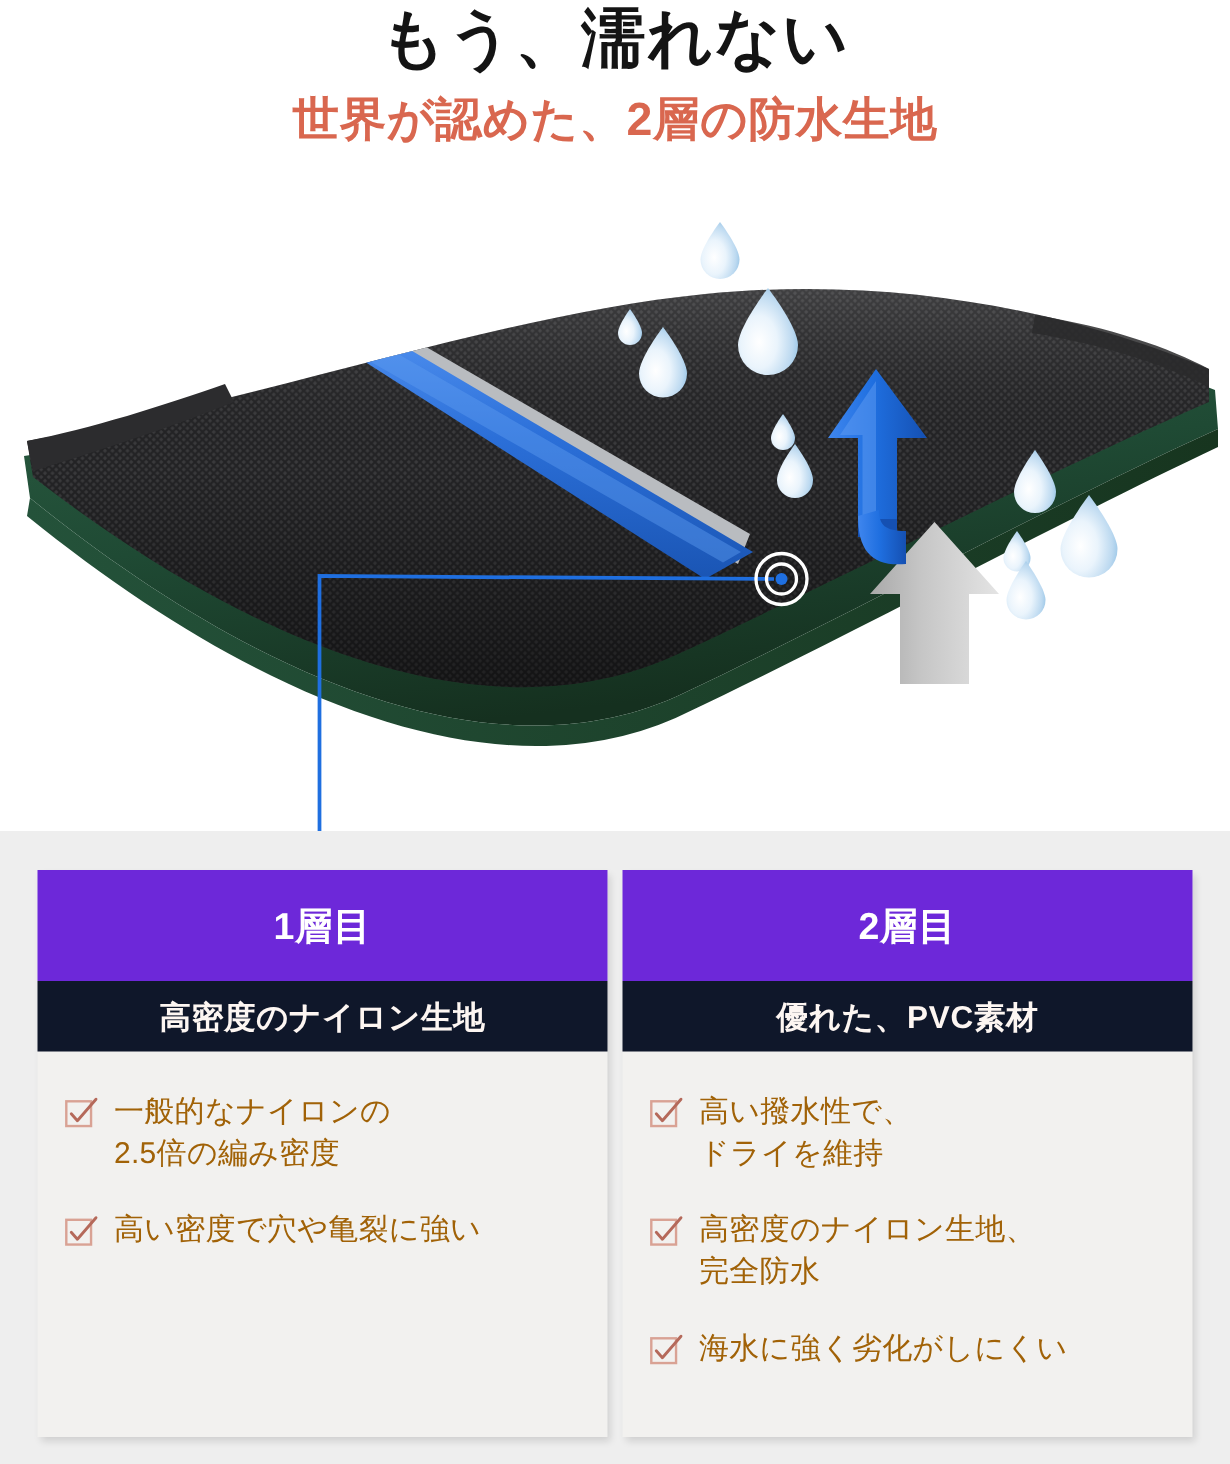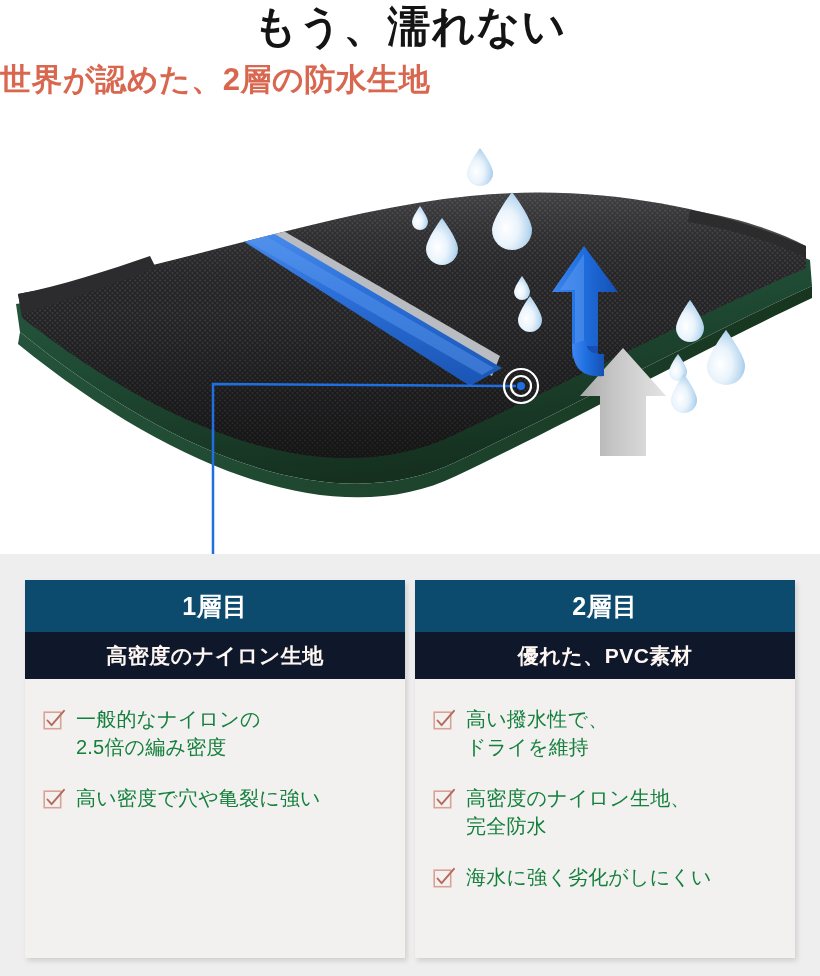--- a/index.html
+++ b/index.html
@@ -14,20 +14,21 @@
   
   .headline{
     position:absolute;left:0;top:2px;width:820px;
     text-align:center;
     font-size:43px;font-weight:bold;letter-spacing:1px;
     color:#141414;line-height:1.12;
     white-space:nowrap;
   }
   .subheadline{
     position:absolute;left:0;top:62px;width:820px;
+    text-align:center;
     font-size:31px;font-weight:bold;letter-spacing:.5px;
     color:#d9674f;line-height:1.15;
     white-space:nowrap;
   }
 
   
   #hero{position:absolute;left:0;top:118px;width:820px;height:436px;}
   #hero svg{display:block;}
 
   
@@ -39,21 +40,21 @@
   
   .card{
     position:absolute;top:580px;width:380px;height:378px;
     background:#f2f1ef;
     box-shadow:2px 3px 5px rgba(0,0,0,.13);
   }
   .card.left{left:25px;}
   .card.right{left:415px;}
 
   .card-head{
-    height:52px;background:#0c4a6e;
+    height:74px;background:#6d28d9;
     display:flex;align-items:center;justify-content:center;
   }
   .card-head span{
     color:#ffffff;font-size:25px;font-weight:bold;letter-spacing:.5px;
   }
   .card-sub{
     height:47px;background:#0f172a;
     display:flex;align-items:center;justify-content:center;
   }
   .card-sub span{
@@ -64,21 +65,21 @@
   .bullet{
     display:flex;align-items:flex-start;
     margin:0 0 22px 18px;
   }
   .bullet .chk{
     flex:0 0 auto;width:22px;height:22px;margin-top:4px;margin-right:11px;
     position:relative;
   }
   .bullet .chk svg{display:block;overflow:visible;}
   .bullet .txt{
-    font-size:20px;color:#15803d;line-height:1.42;font-weight:500;
+    font-size:20px;color:#a16207;line-height:1.42;font-weight:500;
     letter-spacing:.2px;white-space:pre-line;
   }
 </style>
 </head>
 <body>
 
 <div id="stage">
 
   <div class="headline">もう、濡れない</div>
   <div class="subheadline">世界が認めた、2層の防水生地</div>

